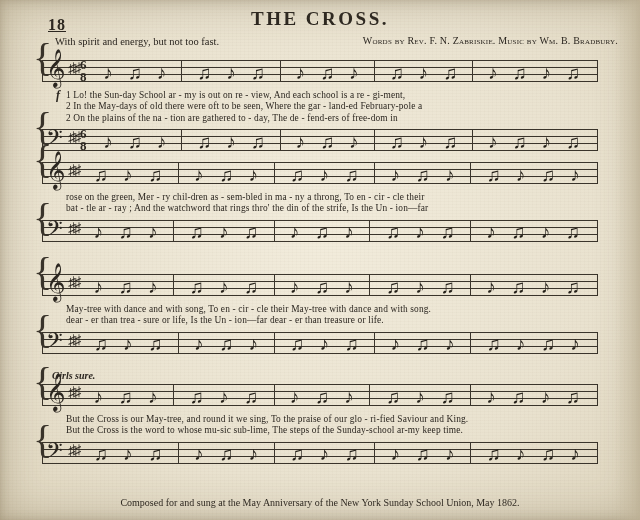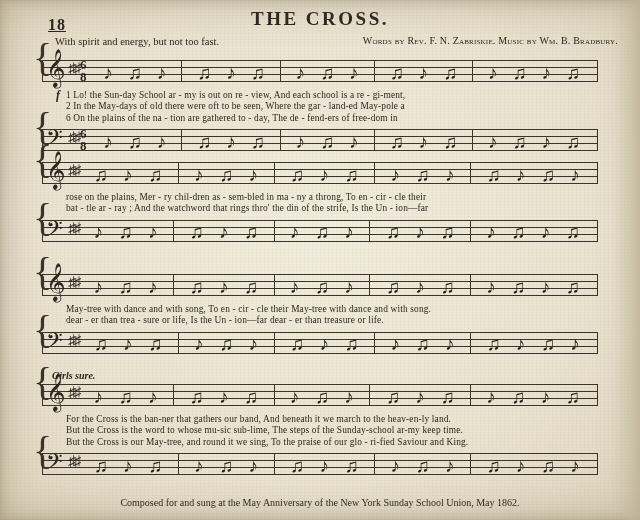--- a/index.html
+++ b/index.html
@@ -165,22 +165,22 @@
             <span class="bar"></span>
           <span>♪</span>
             <span>♫</span>
             <span>♪</span>
             <span>♫</span>
         </span>
       </div>
     </div>
     <div class="lyrics">
       <div>1 Lo! the Sun-day School ar - my   is out     on re - view,   And each school is   a   re - gi-ment,</div>
-      <div>2 In  the May-days of old  there were oft   to  be  seen,   Where the gar - land-ed May-pole a</div>
-      <div>6 On the plains of the na - tion are  gathered to - day,   The de - fend-ers of free-dom in</div>
+      <div>2 In  the May-days of old  there were oft   to  be  seen,   Where the gar - land-ed February-pole a</div>
+      <div>2 On the plains of the na - tion are  gathered to - day,   The de - fend-ers of free-dom in</div>
     </div>
     <div class="staffbox" style="margin-top:3px;">
       <div class="staff">
         <span class="brace">{</span>
         <span class="clef bass">𝄢</span>
         <span class="keysig">♯♯</span>
         <span class="timesig">
           <span>6</span><br>
           <span>8</span>
         </span>
@@ -234,21 +234,21 @@
             <span>♪</span>
             <span class="bar"></span>
           <span>♫</span>
             <span>♪</span>
             <span>♫</span>
             <span>♪</span>
         </span>
       </div>
     </div>
     <div class="lyrics">
-      <div>rose on  the plains, Mer - ry chil-dren as - sem-bled in  ma - ny  a throng, To en - cir - cle their</div>
+      <div>rose on  the green, Mer - ry chil-dren as - sem-bled in  ma - ny  a throng, To en - cir - cle their</div>
       <div>bat - tle  ar - ray ;   And the watchword that rings thro' the din of the strife,  Is  the Un - ion—far</div>
     </div>
     <div class="staffbox" style="margin-top:3px;">
       <div class="staff">
         <span class="brace">{</span>
         <span class="clef bass">𝄢</span>
         <span class="keysig">♯♯</span>
         <span class="notes" style="left:44px;">
           <span>♪</span>
             <span>♫</span>
@@ -365,23 +365,22 @@
             <span>♫</span>
             <span class="bar"></span>
           <span>♪</span>
             <span>♫</span>
             <span>♪</span>
             <span>♫</span>
         </span>
       </div>
     </div>
     <div class="lyrics">
-      <div>For the Cross is    the ban-ner that gathers our band, And beneath it we march to  the heav-en-ly  land.</div>
+      <div>But the Cross is   our May-tree, and round it we sing, To the praise of our  glo - ri-fied Saviour and King.</div>
       <div>But the Cross is   the word to whose mu-sic sub-lime, The steps of the Sunday-school  ar-my keep time.</div>
-      <div>But the Cross is   our May-tree, and round it we sing, To the praise of our  glo - ri-fied Saviour and King.</div>
     </div>
     <div class="staffbox" style="margin-top:3px;">
       <div class="staff">
         <span class="brace">{</span>
         <span class="clef bass">𝄢</span>
         <span class="keysig">♯♯</span>
         <span class="notes" style="left:44px;">
           <span>♫</span>
             <span>♪</span>
             <span>♫</span>

